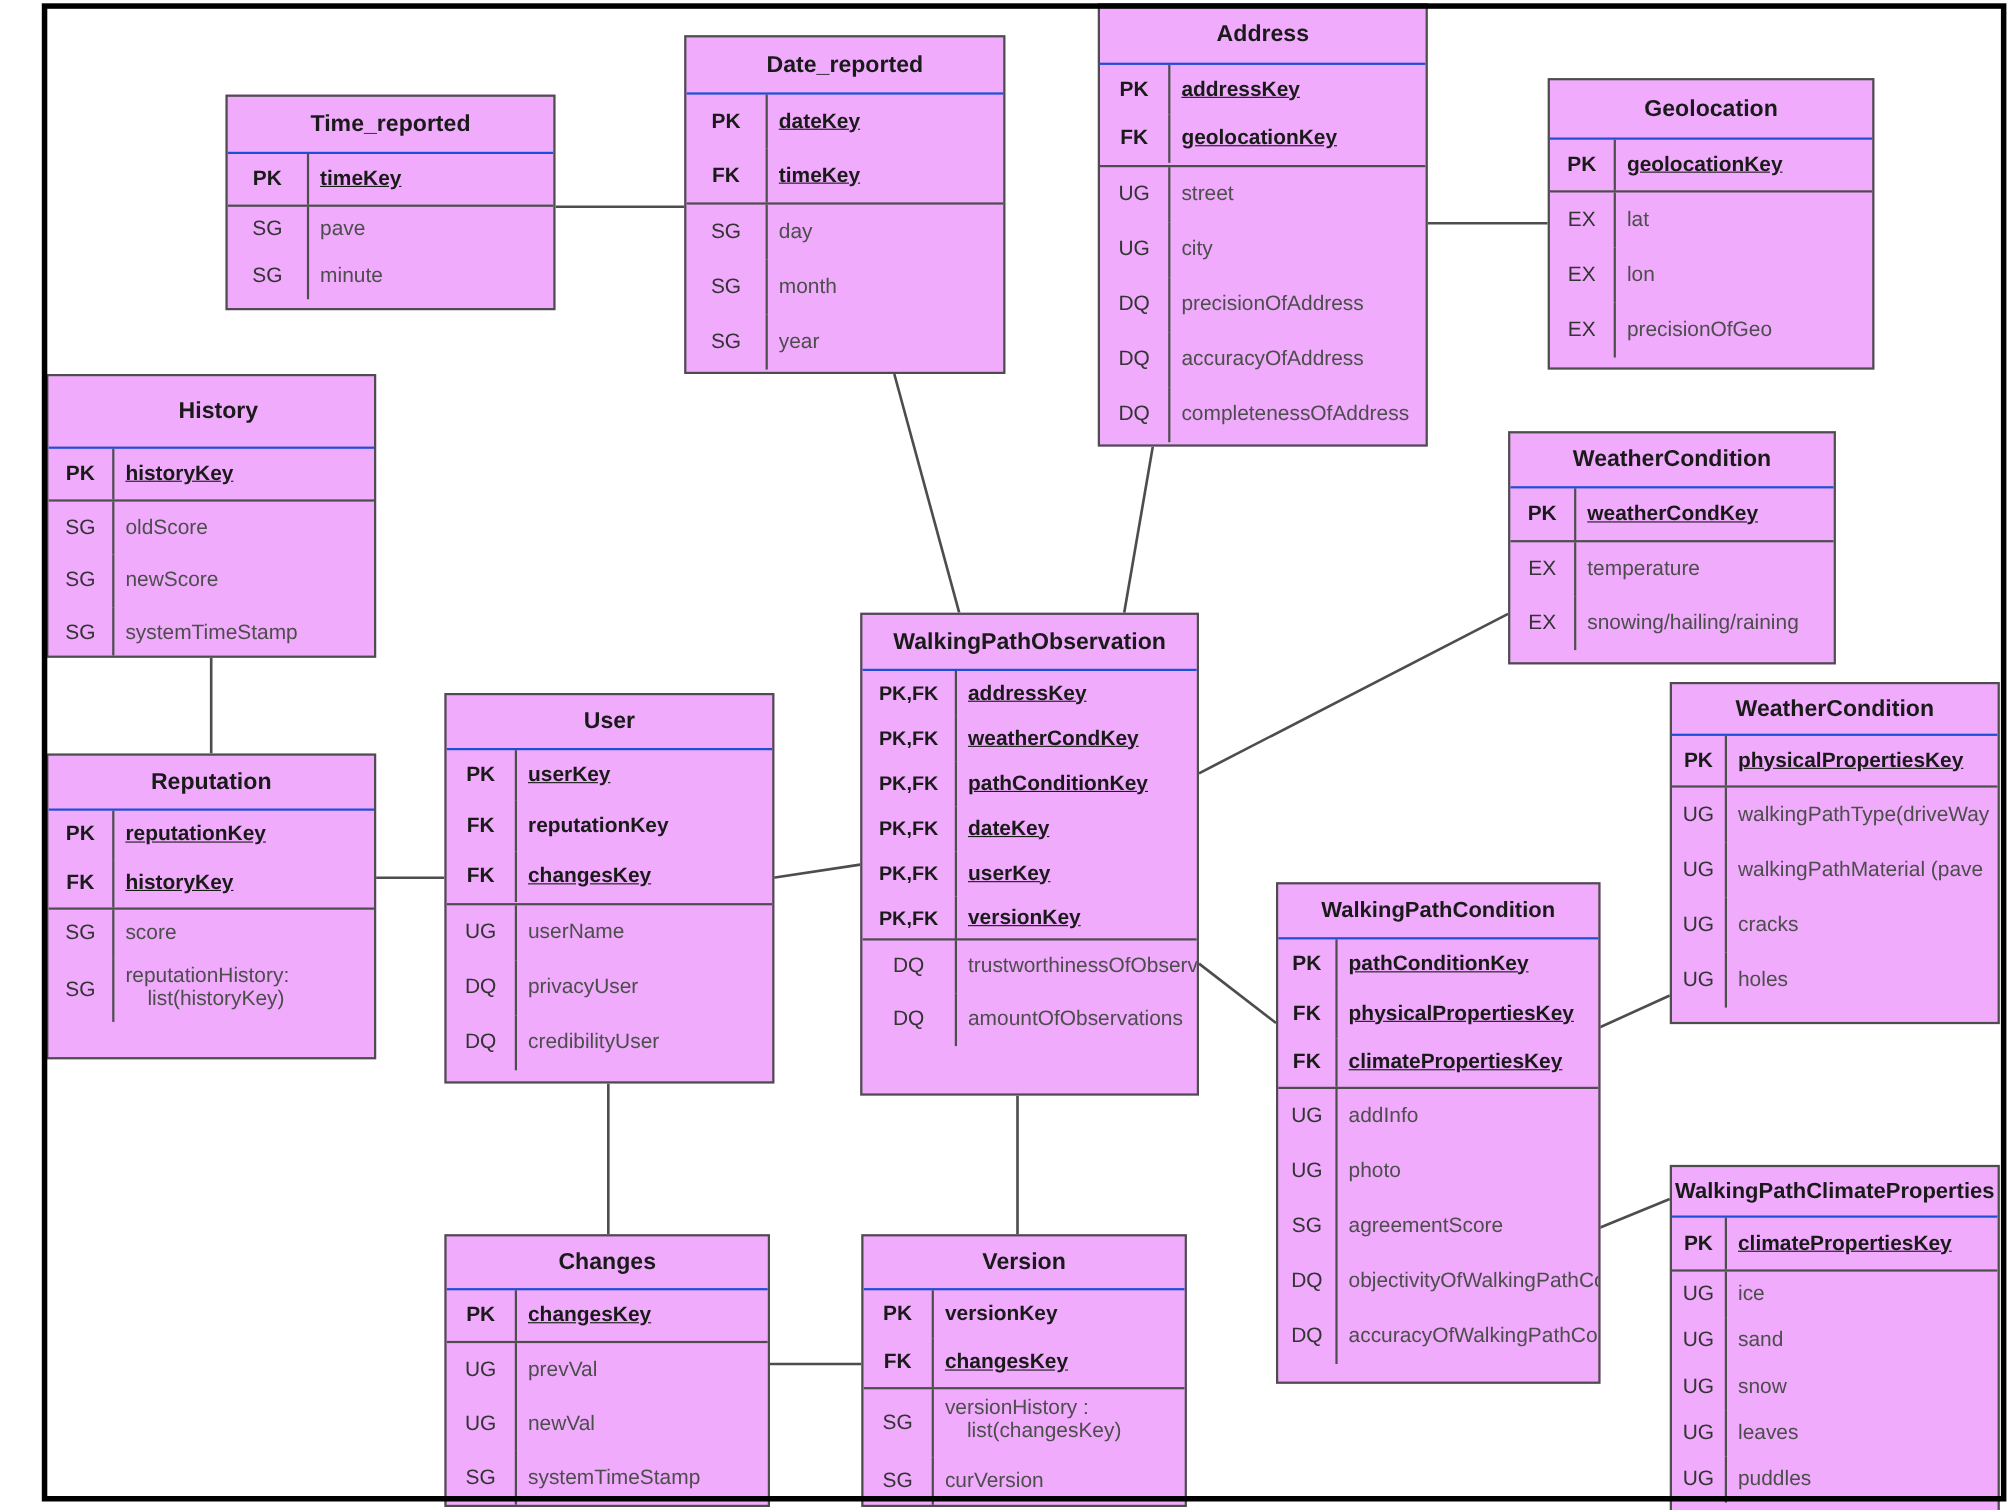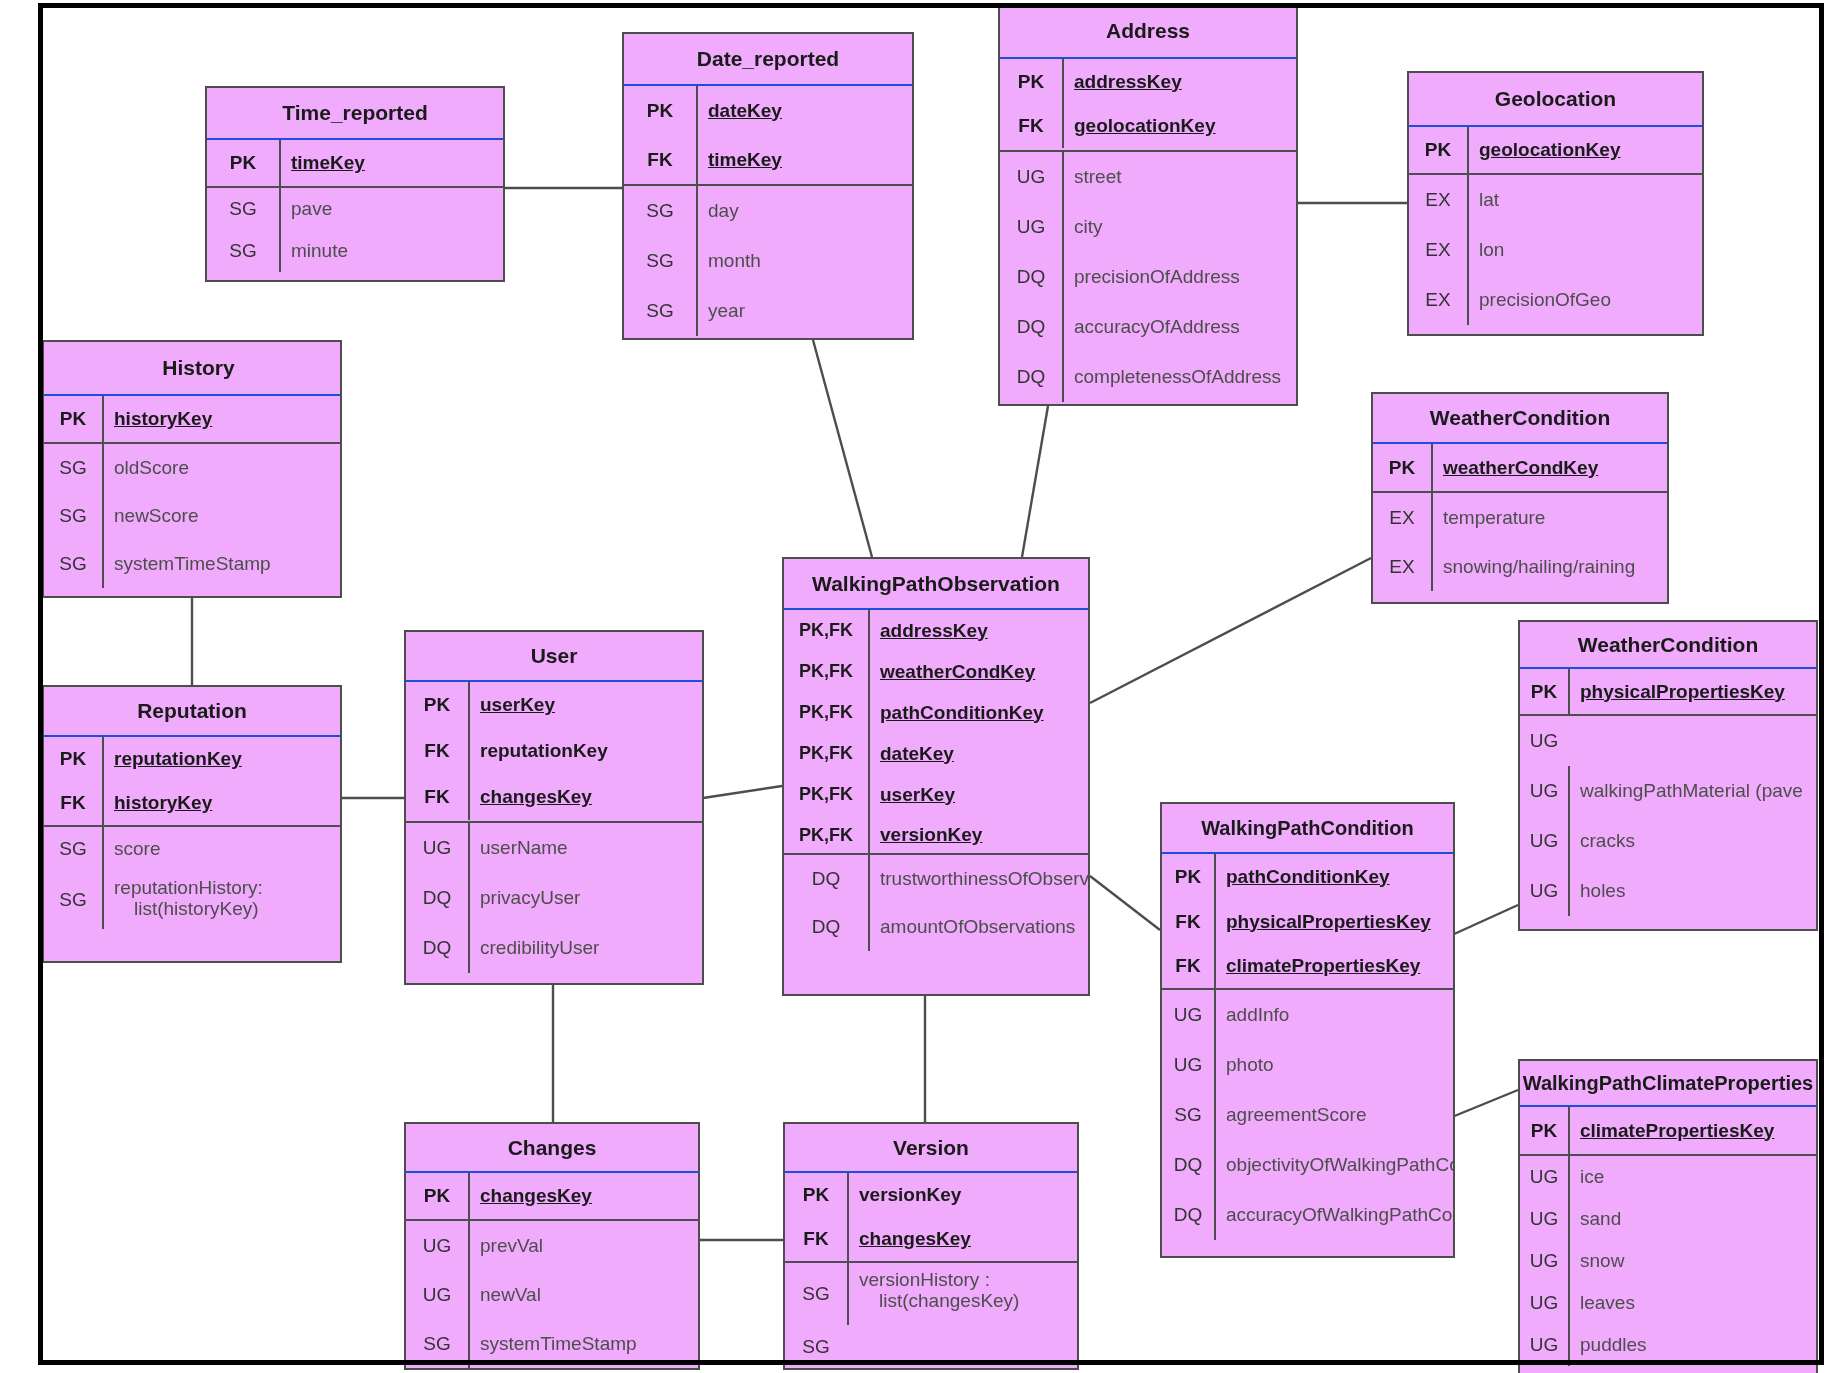--- a/index.html
+++ b/index.html
@@ -249,21 +249,21 @@
         <div class="col-name">lon</div>
       </div>
       <div class="row" style="height:50px;">
         <div class="col-tag" style="width:58px;">EX</div>
         <div class="col-name">precisionOfGeo</div>
       </div>
     </div>
   </div>
 
   <div class="entity" style="left:42px; top:340px; width:300px; height:258px;">
-    <div class="ent-title" style="height:52px;padding-left:15px;">History</div>
+    <div class="ent-title" style="height:64px;padding-left:15px;">History</div>
     <div class="key-block" style="height:48px;">
       <div class="row" style="height:46px;">
         <div class="col-tag bold" style="width:58px;">PK</div>
         <div class="col-name keyname">
             <span class="u">historyKey</span>
           </div>
       </div>
     </div>
     <div class="attr-block" style="height:160px;">
       <div class="row" style="height:48px;">
@@ -427,20 +427,21 @@
       <div class="row" style="height:45px;">
         <div class="col-tag bold" style="width:48px;">PK</div>
         <div class="col-name keyname">
             <span class="u">physicalPropertiesKey</span>
           </div>
       </div>
     </div>
     <div class="attr-block" style="height:215px;">
       <div class="row" style="height:50px;">
         <div class="col-tag" style="width:48px;">UG</div>
+        <div class="col-name">walkingPathType(driveWay</div>
       </div>
       <div class="row" style="height:50px;">
         <div class="col-tag" style="width:48px;">UG</div>
         <div class="col-name">walkingPathMaterial (pave</div>
       </div>
       <div class="row" style="height:50px;">
         <div class="col-tag" style="width:48px;">UG</div>
         <div class="col-name">cracks</div>
       </div>
       <div class="row" style="height:50px;">
@@ -572,18 +573,19 @@
           </div>
       </div>
     </div>
     <div class="attr-block" style="height:109px;">
       <div class="row" style="height:62px;">
         <div class="col-tag" style="width:62px;">SG</div>
         <div class="col-name multiline"><span>versionHistory :</span><span class="l2">list(changesKey)</span></div>
       </div>
       <div class="row" style="height:44px;">
         <div class="col-tag" style="width:62px;">SG</div>
+        <div class="col-name">curVersion</div>
       </div>
     </div>
   </div>
 
   <div id="frame"></div>
 </div>
 
 </body></html>

